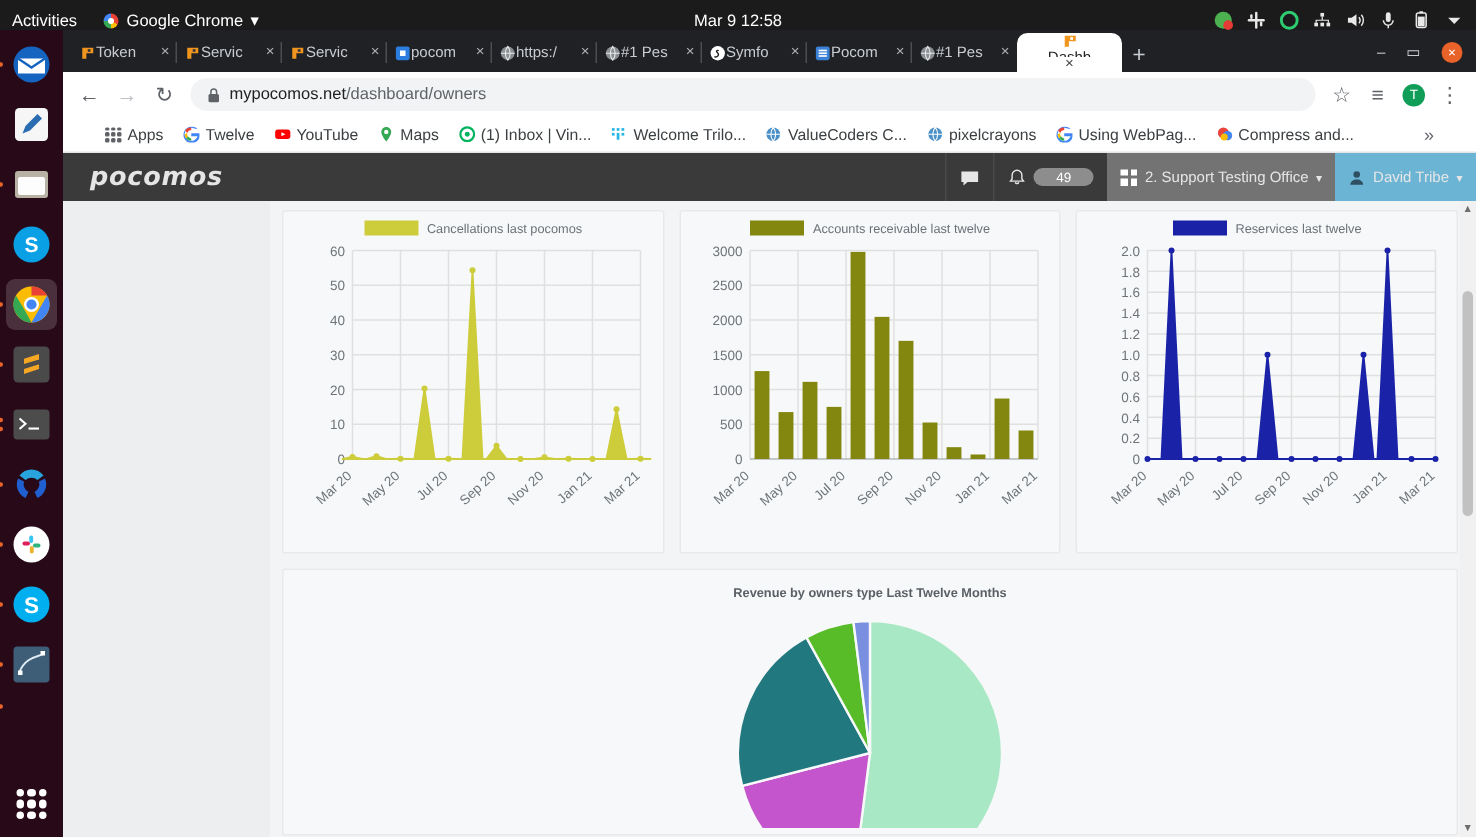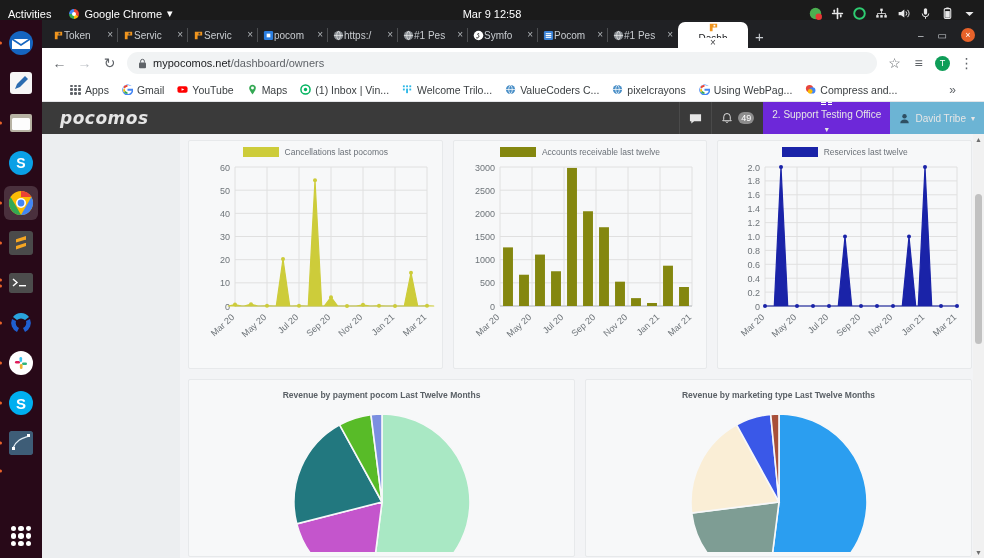--- a/index.html
+++ b/index.html
@@ -172,23 +172,23 @@
     font-style: italic;
   }
   .hdr-right { margin-left: auto; display: flex; align-items: stretch; height: 100%; }
   .hdr-btn {
     display: flex; align-items: center; gap: 5px;
     padding: 0 9px; color: #e6e6e6; font-size: 10px;
     border-left: 1px solid #4a4a4a;
   }
   .badge-count {
     background: #8d8d8d; color: #fff; border-radius: 9px;
-    font-size: 9px; padding: 1px 3px; line-height: 1.2;
-  }
-  .office-btn { background: #6d28d9; border-left: none; flex-direction: column; }
+    font-size: 9px; padding: 1px 15px; line-height: 1.2;
+  }
+  .office-btn { background: #737373; border-left: none; }
   .user-btn { background: #6cb4d4; border-left: none; }
   .grid4 {
     width: 11px; height: 11px; display: grid;
     grid-template-columns: 1fr 1fr; grid-template-rows: 1fr 1fr; gap: 1.5px;
   }
   .grid4 i { background: #fff; display: block; }
   .caret { font-size: 8px; }
 
   .page-body {
     position: absolute; top: 32px; left: 0; right: 0; bottom: 0;
@@ -539,21 +539,21 @@
       </span>
       <span>Apps</span>
     </div>
     <div class="bm">
       <svg class="bm-ico" viewBox="0 0 12 12">
         <path d="M6 1.2a4.8 4.8 0 1 0 4.6 6.2H6V5.3h6.2a6 6 0 1 1-1.6-3z" fill="#4285f4"></path>
         <path d="M1.5 3.2A4.8 4.8 0 0 1 6 1.2V3a3 3 0 0 0-2.9 2z" fill="#ea4335"></path>
         <path d="M1.2 6a4.8 4.8 0 0 0 .9 2.9l1.6-1.3A3 3 0 0 1 3.1 5z" fill="#fbbc05"></path>
         <path d="M2.1 8.9A4.8 4.8 0 0 0 6 10.8V9a3 3 0 0 1-2.3-1.3z" fill="#34a853"></path>
       </svg>
-      <span>Gmail</span>
+      <span>Twelve</span>
     </div>
     <div class="bm">
       <svg class="bm-ico" viewBox="0 0 12 12">
         <rect x="0.5" y="2.5" width="11" height="7" rx="2" fill="#ff0000"></rect>
         <path d="M5 4.6l3 1.4-3 1.4z" fill="#fff"></path>
       </svg>
       <span>YouTube</span>
     </div>
     <div class="bm">
       <svg class="bm-ico" viewBox="0 0 12 12">
@@ -819,39 +819,29 @@
                 <text x="136" y="159" font-size="9" fill="#6e7479" text-anchor="end" font-family="Liberation Sans, sans-serif" transform="rotate(-42 136 159)">Sep 20</text>
                 <text x="168" y="159" font-size="9" fill="#6e7479" text-anchor="end" font-family="Liberation Sans, sans-serif" transform="rotate(-42 168 159)">Nov 20</text>
                 <text x="200" y="159" font-size="9" fill="#6e7479" text-anchor="end" font-family="Liberation Sans, sans-serif" transform="rotate(-42 200 159)">Jan 21</text>
                 <text x="232" y="159" font-size="9" fill="#6e7479" text-anchor="end" font-family="Liberation Sans, sans-serif" transform="rotate(-42 232 159)">Mar 21</text>
               </svg>
           </div>
         </div>
 
         <div class="card-row">
           <div class="card">
-            <div class="card-title">Revenue by payment pocom Last Twelve Months</div>
+            <div class="card-title">Revenue by owners type Last Twelve Months</div>
             <svg class="pie-svg" id="pie1" width="200" height="150" viewBox="0 0 200 150">
                 <path d="M 100 100 L 100 12 A 88 88 0 1 1 88.97067544634122 187.30609371567402 Z" fill="#a9e8c4" stroke="#f7f8f9" stroke-width="1.6"></path>
                 <path d="M 100 100 L 88.97067544634122 187.30609371567402 A 88 88 0 0 1 14.764681820680465 121.88471007050723 Z" fill="#c455cc" stroke="#f7f8f9" stroke-width="1.6"></path>
                 <path d="M 100 100 L 14.764681820680465 121.88471007050723 A 88 88 0 0 1 57.605676679049054 22.885012156140007 Z" fill="#22787f" stroke="#f7f8f9" stroke-width="1.6"></path>
                 <path d="M 100 100 L 57.605676679049054 22.885012156140007 A 88 88 0 0 1 88.9706754463412 12.693906284325962 Z" fill="#58bb28" stroke="#f7f8f9" stroke-width="1.6"></path>
                 <path d="M 100 100 L 88.9706754463412 12.693906284325962 A 88 88 0 0 1 99.99999999999999 12 Z" fill="#7b8fe0" stroke="#f7f8f9" stroke-width="1.6"></path>
               </svg>
           </div>
-          <div class="card">
-            <div class="card-title">Revenue by marketing type Last Twelve Months</div>
-            <svg class="pie-svg" id="pie2" width="200" height="150" viewBox="0 0 200 150">
-                <path d="M 100 100 L 100 12 A 88 88 0 1 1 88.97067544634122 187.30609371567402 Z" fill="#2b9ef0" stroke="#f7f8f9" stroke-width="1.6"></path>
-                <path d="M 100 100 L 88.97067544634122 187.30609371567402 A 88 88 0 0 1 12.693906284325962 111.0293245536588 Z" fill="#7e9d94" stroke="#f7f8f9" stroke-width="1.6"></path>
-                <path d="M 100 100 L 12.693906284325962 111.0293245536588 A 88 88 0 0 1 57.60567667904899 22.88501215614005 Z" fill="#faeed6" stroke="#f7f8f9" stroke-width="1.6"></path>
-                <path d="M 100 100 L 57.60567667904899 22.88501215614005 A 88 88 0 0 1 91.71846842797069 12.390547114928964 Z" fill="#3a58e8" stroke="#f7f8f9" stroke-width="1.6"></path>
-                <path d="M 100 100 L 91.71846842797069 12.390547114928964 A 88 88 0 0 1 99.99999999999999 12 Z" fill="#a8503a" stroke="#f7f8f9" stroke-width="1.6"></path>
-              </svg>
-          </div>
         </div>
       </div>
 
       <div class="vscroll">
         <div class="arrow" style="top:0">▲</div>
         <div class="thumb" style="top:60px;height:150px;"></div>
         <div class="arrow" style="bottom:0">▼</div>
       </div>
     </div>
   </div>

